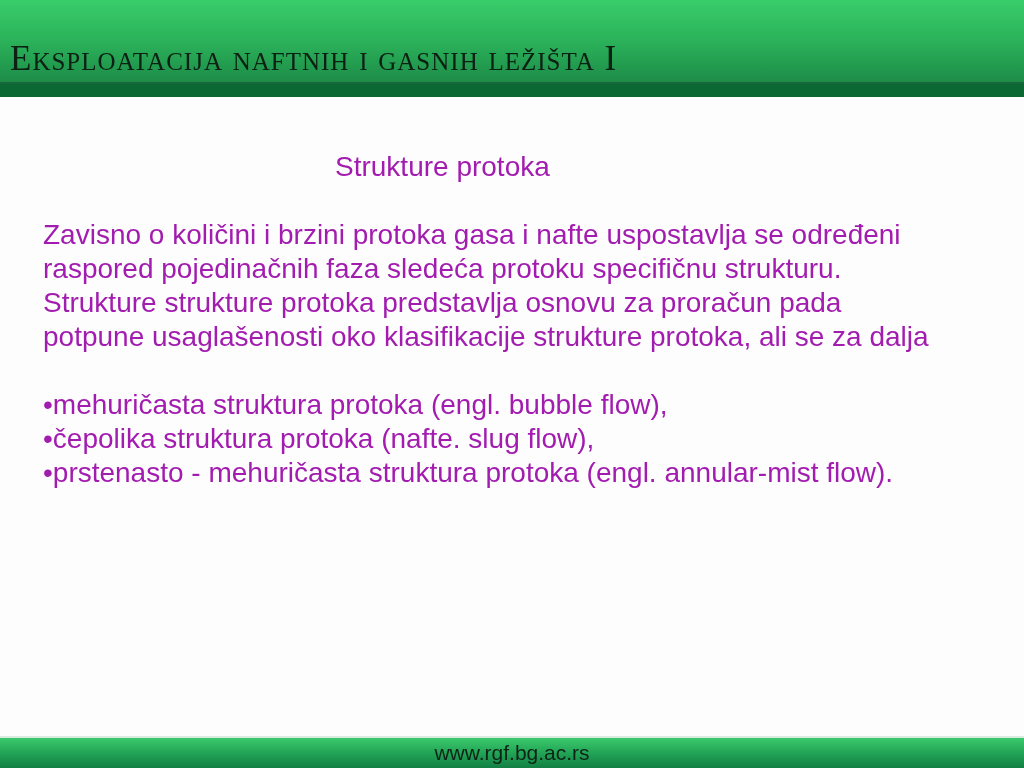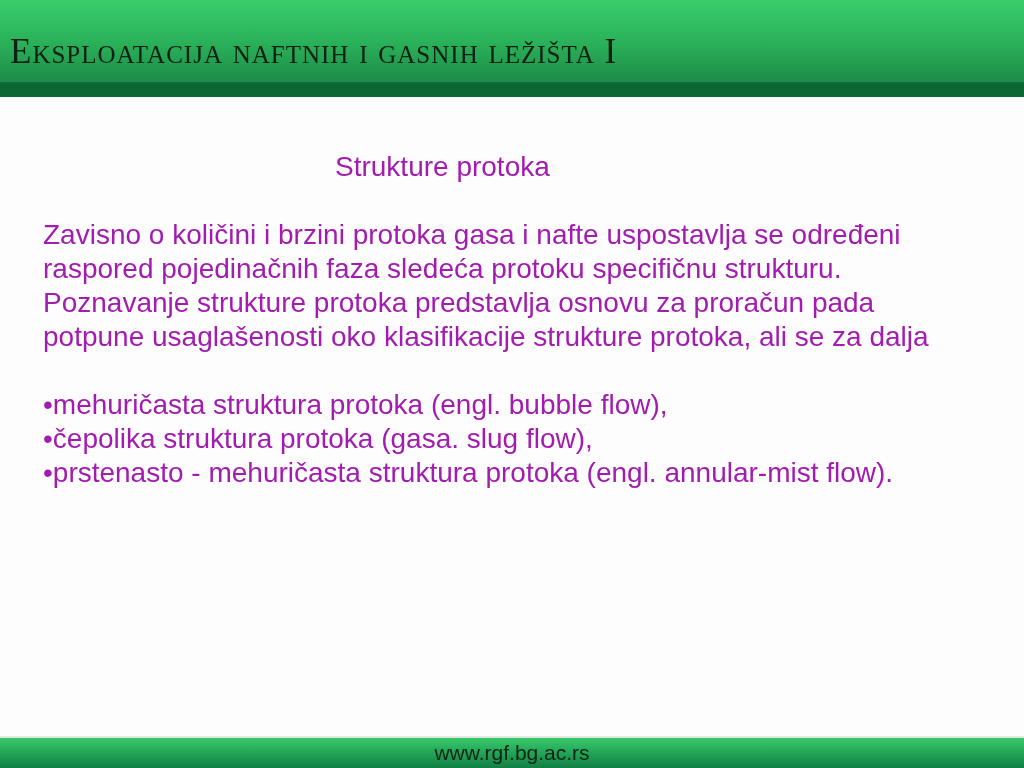--- a/index.html
+++ b/index.html
@@ -26,21 +26,21 @@
     border-top: 2px solid #17663c;
     box-sizing: border-box;
   }
   .slide-title {
     font-family: "Liberation Serif", serif;
     font-variant: small-caps;
     font-size: 35px;
     line-height: 38px;
     letter-spacing: 1px;
     color: #0c2013;
-    padding: 0 0 11px 10px;
+    padding: 0 0 4px 10px;
     white-space: nowrap;
   }
 
   
   .text-block {
     position: absolute;
     left: 43px;
     top: 150px;
     width: 950px;
     font-size: 28px;
@@ -81,27 +81,27 @@
     </div>
     <div class="header-strip"></div>
   </div>
 
   <div class="text-block">
     <div class="line heading-line">Strukture protoka</div>
     <div class="spacer"></div>
 
     <div class="line">Zavisno o količini i brzini protoka gasa i nafte uspostavlja se određeni</div>
     <div class="line">raspored pojedinačnih faza sledeća protoku specifičnu strukturu.</div>
-    <div class="line">Poznavanje strukture protoka predstavlja osnovu za proračun pada</div>
+    <div class="line">Strukture strukture protoka predstavlja osnovu za proračun pada</div>
     <div class="line">potpune usaglašenosti oko klasifikacije strukture protoka, ali se za dalja</div>
 
     <div class="spacer"></div>
 
     <div class="line">•mehuričasta struktura protoka (engl. bubble flow),</div>
-    <div class="line">•čepolika struktura protoka (gasa. slug flow),</div>
+    <div class="line">•čepolika struktura protoka (nafte. slug flow),</div>
     <div class="line">•prstenasto - mehuričasta struktura protoka (engl. annular-mist flow).</div>
   </div>
 
   <div class="footer">
     <div class="footer-url">www.rgf.bg.ac.rs</div>
   </div>
 
 </div>
 
 </body></html>

